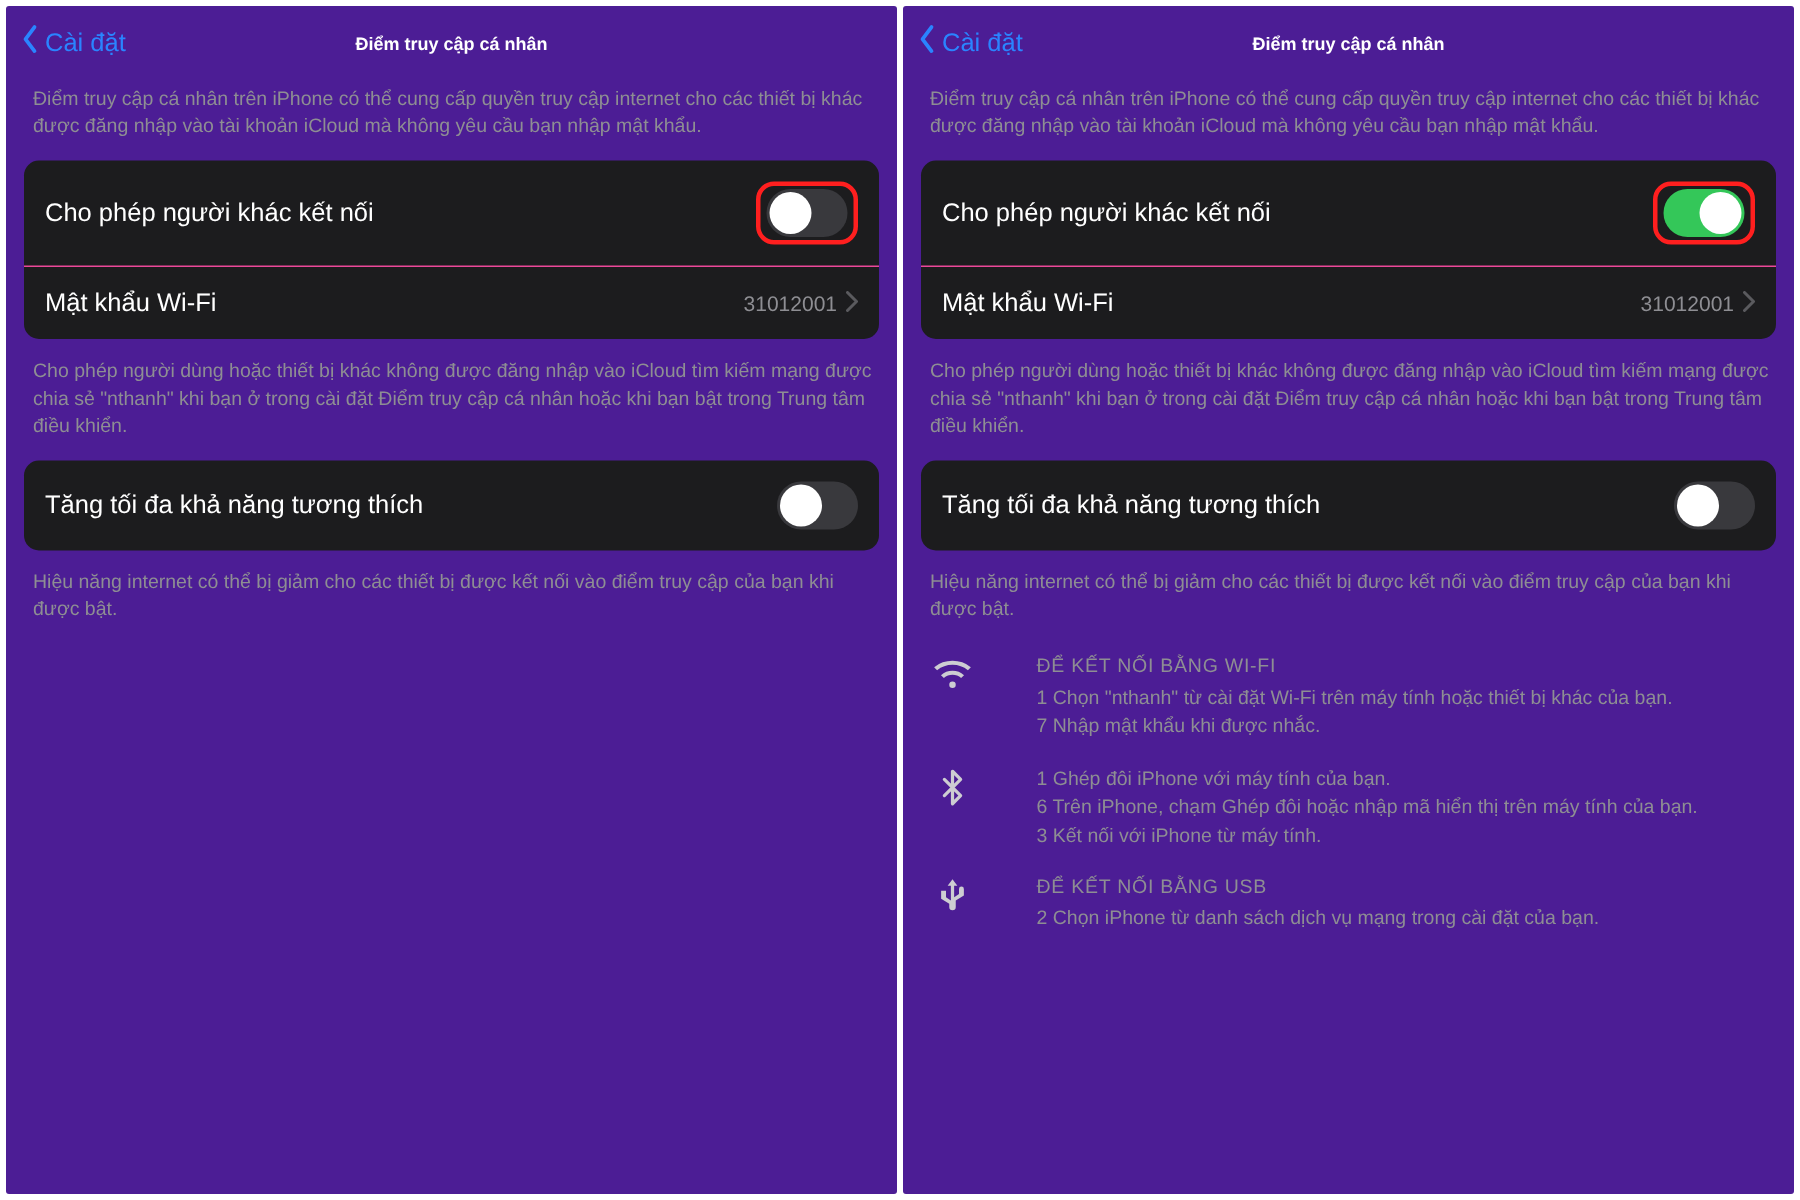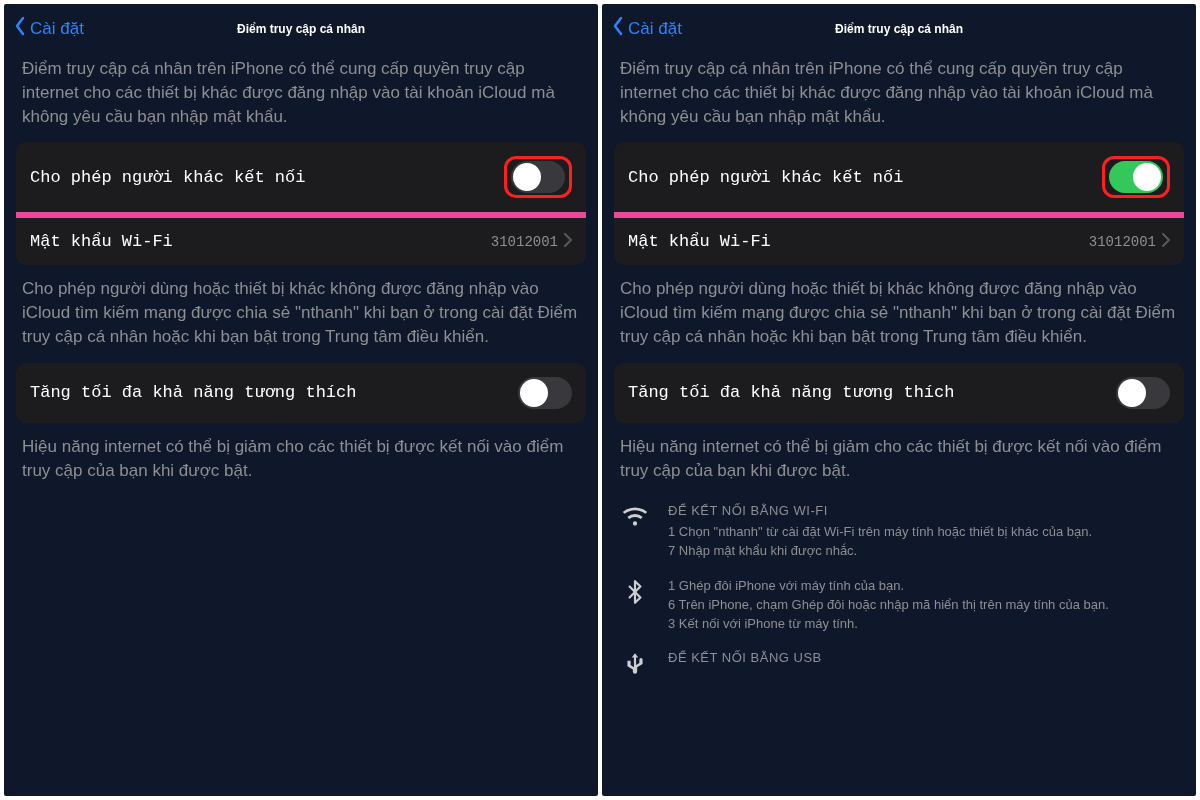--- a/index.html
+++ b/index.html
@@ -7,21 +7,21 @@
     background: #fff;
     font-family: -apple-system, "Helvetica Neue", Arial, sans-serif;
     width: 1200px;
     height: 800px;
     display: flex;
     padding: 4px;
     gap: 4px;
   }
   .screen {
     flex: 1;
-    background: #0f172a;
+    background: #4c1d95;
     color: #fff;
     border-radius: 2px;
     overflow: hidden;
     display: flex;
     flex-direction: column;
     font-size: 15px;
   }
   .navbar {
     display: flex;
     align-items: center;
@@ -40,39 +40,38 @@
     position: absolute;
     left: 0; right: 0;
     text-align: center;
     font-weight: 600;
     font-size: 12px;
     color: #fff;
     pointer-events: none;
   }
   .desc {
     color: #8e8e93;
-    font-size: 17px;
+    font-size: 13px;
     line-height: 1.4;
     padding: 8px 15px 10px 18px;
   }
   .group {
     background: #1c1c1e;
     border-radius: 10px;
     margin: 4px 12px;
     overflow: hidden;
   }
   .row {
     display: flex;
     align-items: center;
     justify-content: space-between;
     padding: 14px 14px;
     min-height: 48px;
-    font-family: Liberation Mono, monospace;
-  }
-  .row + .row { border-top: 6px solid #ec4899; }
+  }
+  .row + .row { border-top: 1px solid #ec4899; }
   .row .label { color: #fff; font-size: 17px; }
   .row .value { color: #8e8e93; font-size: 14px; display: flex; align-items: center; gap: 6px; }
   .chev { color: #5a5a5e; }
   .chev svg { width: 8px; height: 14px; }
   .toggle {
     width: 54px; height: 32px;
     border-radius: 16px;
     position: relative;
     flex-shrink: 0;
   }
@@ -105,20 +104,21 @@
     display: flex;
     justify-content: center;
     padding-top: 2px;
     color: #cdcdd2;
   }
   .instruct .icon svg { width: 26px; height: 26px; }
   .instruct .txt {
     color: #8e8e93;
     font-size: 13px;
     line-height: 1.45;
+    margin-left: 23px;
   }
   .instruct .txt .hd {
     letter-spacing: 0.5px;
     margin-bottom: 2px;
   }
 </style>
 </head>
 <body>
 
 <div class="screen">
@@ -252,16 +252,17 @@
   </div>
 
   <div class="instruct">
     <div class="icon">
       <svg viewBox="0 0 24 24" fill="#cdcdd2">
           <path d="M12 2l-3 4h2v9l-3-2V9H5v5l5 3v2a2 2 0 104 0v-4l5-3V8a1.5 1.5 0 10-3 0v3l-3 2V6h2l-3-4z"></path>
         </svg>
     </div>
     <div class="txt">
       <div class="hd">ĐỂ KẾT NỐI BẰNG USB</div>
+      <div>2 Chọn iPhone từ danh sách dịch vụ mạng trong cài đặt của bạn.</div>
     </div>
   </div>
 
 </div>
 
 </body></html>

